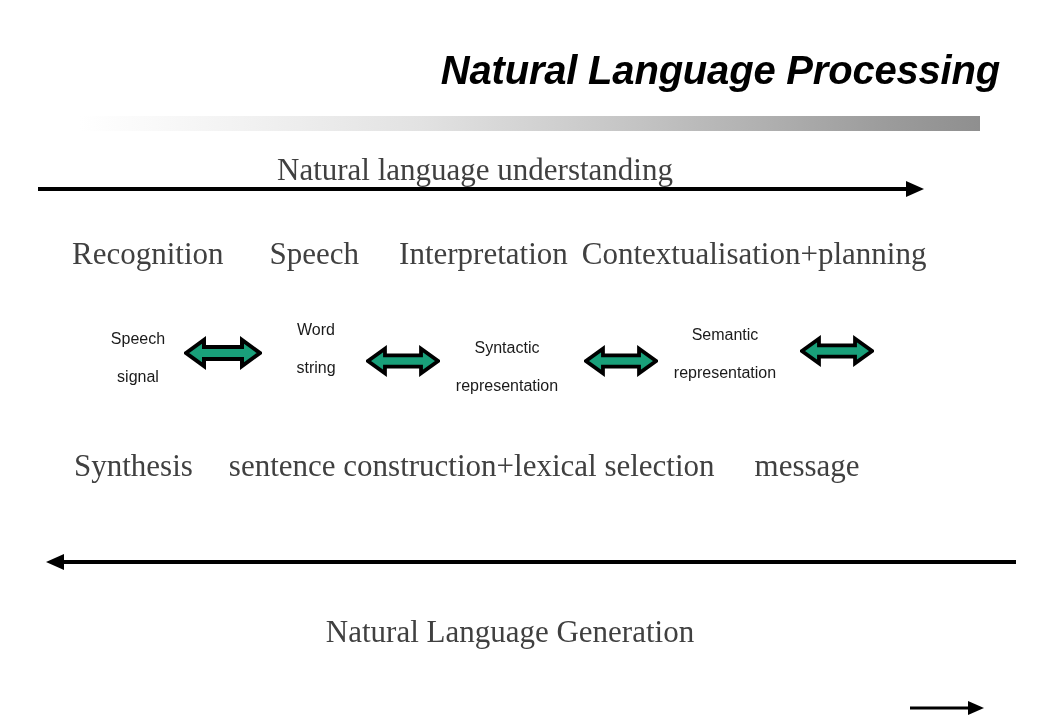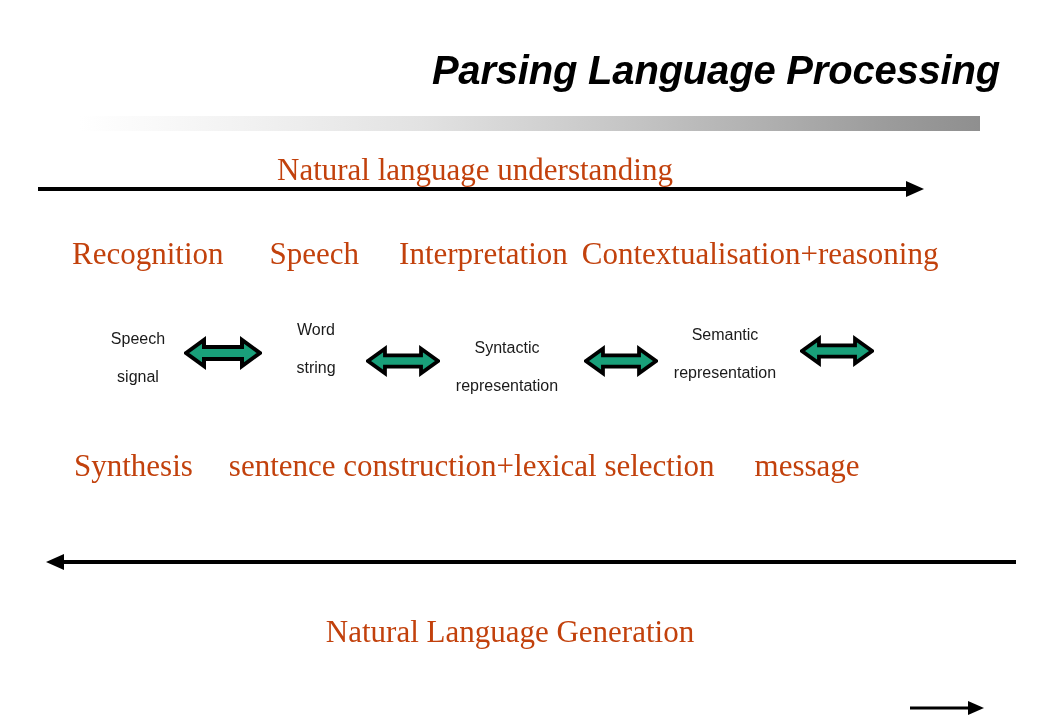--- a/index.html
+++ b/index.html
@@ -40,21 +40,21 @@
     width: 900px;
     height: 15px;
     background: linear-gradient(to right, #ffffff 0%, #f2f2f2 18%, #e2e2e2 38%, #c9c9c9 58%, #b0b0b0 76%, #9b9b9b 90%, #8f8f8f 100%);
   }
 
   
   .serif-line {
     position: absolute;
     font-family: "Liberation Serif", serif;
     font-size: 31px;
-    color: #c2410c;
+    color: #404040;
     white-space: nowrap;
   }
   #nlu-label {
     left: 0;
     top: 152px;
     width: 950px;
     text-align: center;
   }
   #stage-row {
     left: 72px;
@@ -97,33 +97,33 @@
   .rep .l2 { display: block; margin-top: 22px; }
 
   
   .green-arrow { position: absolute; }
 </style>
 </head>
 <body>
 
 <div id="slide">
 
-  <div id="title">Parsing Language Processing</div>
+  <div id="title">Natural Language Processing</div>
 
   <div id="divider"></div>
 
   <div class="serif-line" id="nlu-label">Natural language understanding</div>
 
   <svg class="long-arrow" style="left:34px; top:178px;" width="900" height="22" viewBox="0 0 900 22">
     <line x1="4" y1="11" x2="872" y2="11" stroke="#000000" stroke-width="4"></line>
     <polygon points="872,3 890,11 872,19" fill="#000000"></polygon>
   </svg>
 
   <div class="serif-line" id="stage-row">
-    <span>Recognition</span><span class="gap-a"></span><span>Speech</span><span class="gap-b"></span><span>Interpretation</span><span class="gap-c"></span><span>Contextualisation+reasoning</span>
+    <span>Recognition</span><span class="gap-a"></span><span>Speech</span><span class="gap-b"></span><span>Interpretation</span><span class="gap-c"></span><span>Contextualisation+planning</span>
   </div>
 
   <div class="rep" style="left:272px; top:322px; width:88px;">
     <span class="l1">Word</span>
     <span class="l2">string</span>
   </div>
 
   <div class="rep" style="left:92px; top:331px; width:92px;">
     <span class="l1">Speech</span>
     <span class="l2">signal</span>

